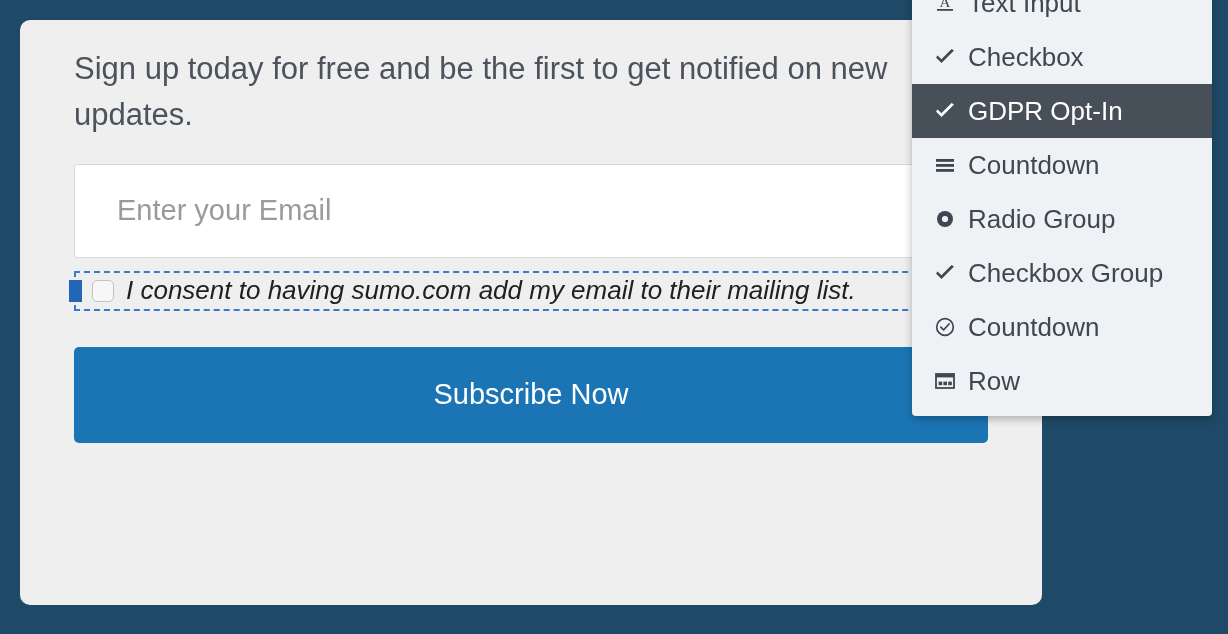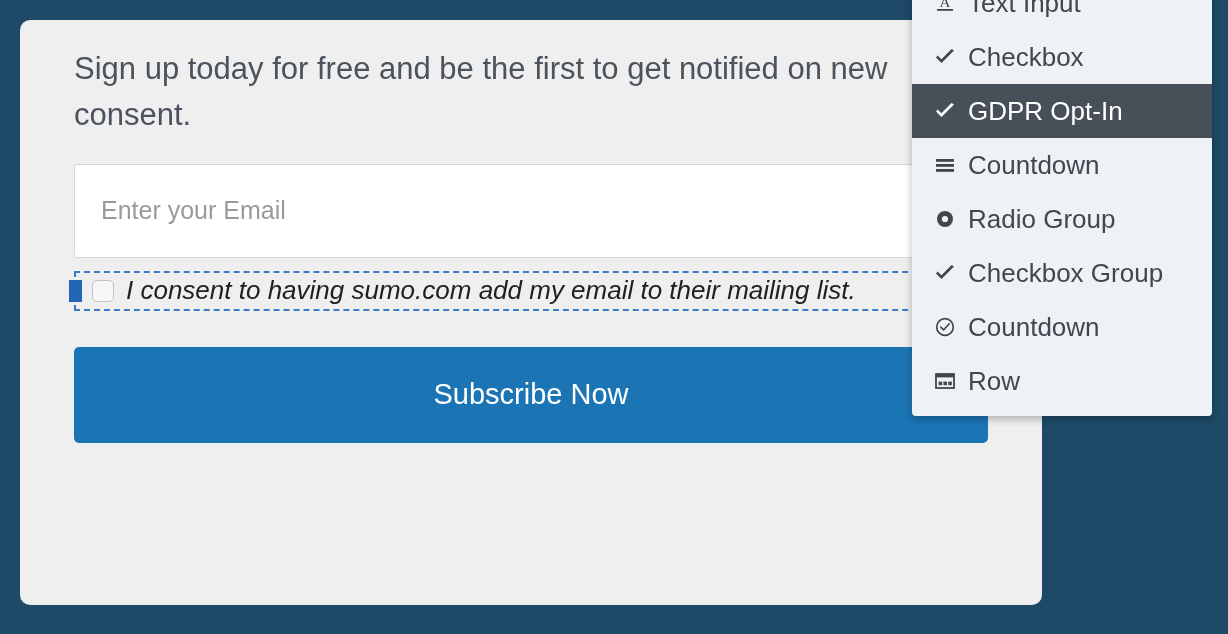--- a/index.html
+++ b/index.html
@@ -48,23 +48,23 @@
   }
 
   #email-input {
     margin-top: 26px;
     width: 100%;
     height: 94px;
     box-sizing: border-box;
     background: #ffffff;
     border: 1px solid #d8d8d8;
     border-radius: 3px;
-    font-size: 25px;
+    font-size: 29px;
     color: #9a9a9a;
-    padding: 0 26px;
+    padding: 0 42px;
     font-family: "Liberation Sans", sans-serif;
     outline: none;
   }
   #email-input::placeholder { color: #9a9a9a; opacity: 1; }
 
   
   #consent-row {
     position: relative;
     margin-top: 13px;
     height: 40px;
@@ -158,21 +158,21 @@
   .menu-item.active .mi-label {
     color: #ffffff;
   }
 </style>
 </head>
 <body>
 
 <div id="newsletter-card">
 
 
-  <p id="form-subtitle">Sign up today for free and be the first to get notified on new consent.</p>
+  <p id="form-subtitle">Sign up today for free and be the first to get notified on new updates.</p>
 
   <input id="email-input" type="text" placeholder="Enter your Email" style="">
 
   <div id="consent-row">
     <span class="sel-handle left"></span>
     <span class="sel-handle right"></span>
     <span id="consent-checkbox"></span>
     <span id="consent-label">I consent to having sumo.com add my email to their mailing list.</span>
   </div>
 

